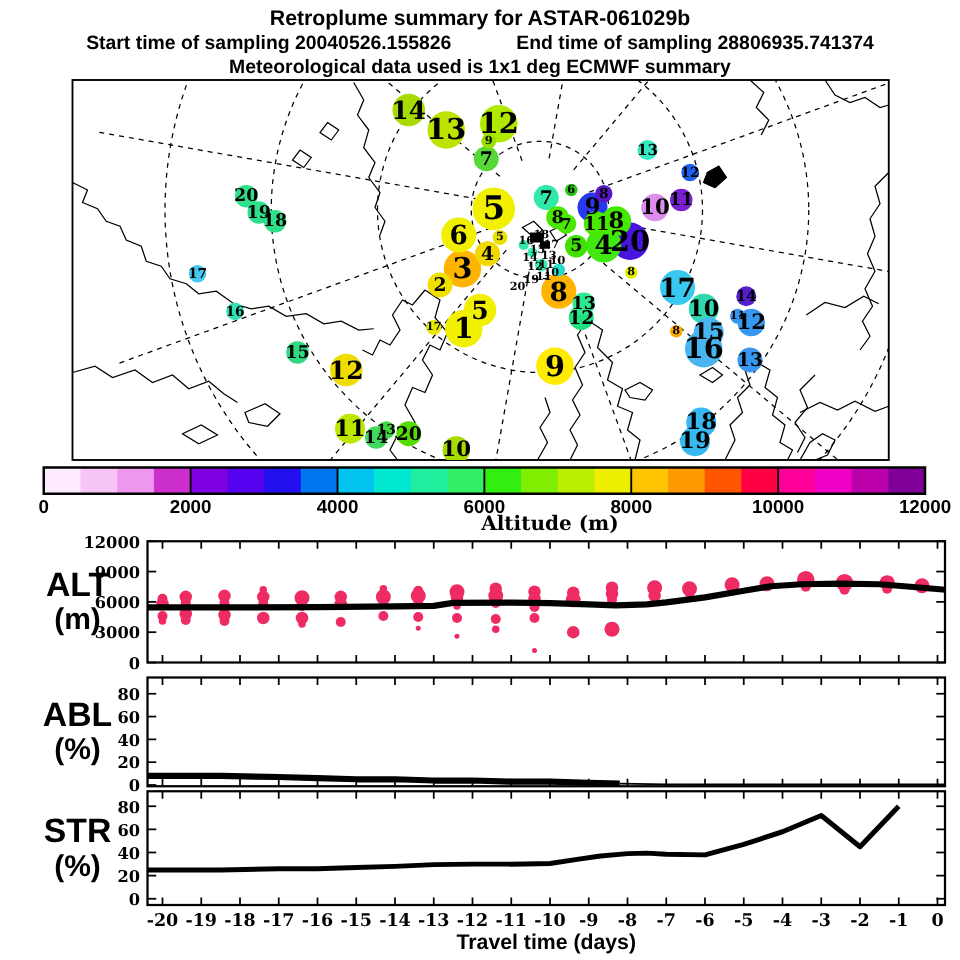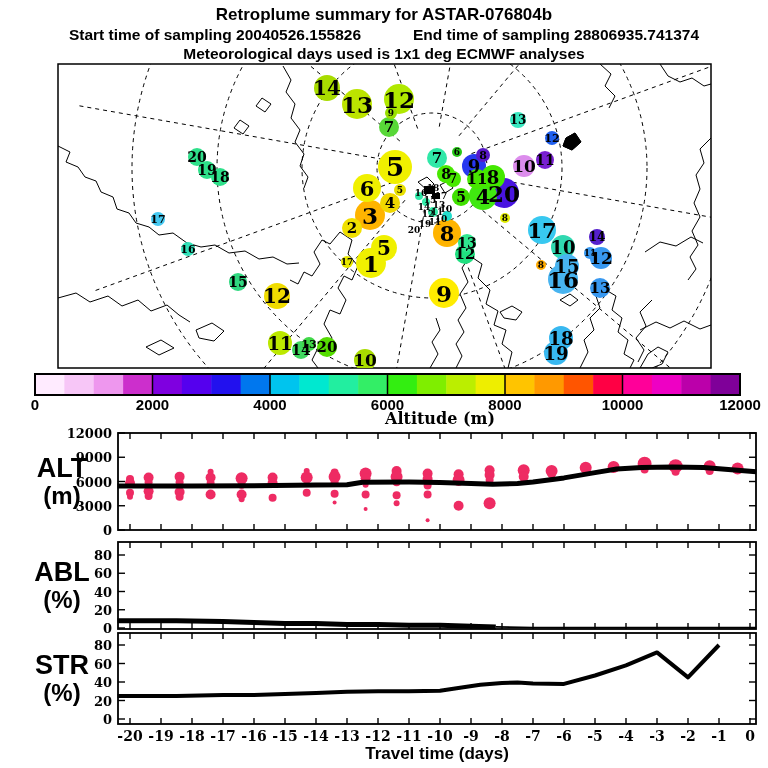--- a/index.html
+++ b/index.html
@@ -529,20 +529,20 @@
         <text x="595" y="741" text-anchor="middle" font-size="14" class="serif">-5</text>
         <text x="626" y="741" text-anchor="middle" font-size="14" class="serif">-4</text>
         <text x="657" y="741" text-anchor="middle" font-size="14" class="serif">-3</text>
         <text x="688" y="741" text-anchor="middle" font-size="14" class="serif">-2</text>
         <text x="719" y="741" text-anchor="middle" font-size="14" class="serif">-1</text>
         <text x="750" y="741" text-anchor="middle" font-size="14" class="serif">0</text>
         <text x="437" y="759" text-anchor="middle" font-size="17" class="sans">Travel time (days)</text>
       </g>
     </svg>
   <div class="titles">
-    <div class="t1">Retroplume summary for ASTAR-076804b</div>
+    <div class="t1">Retroplume summary for ASTAR-061029b</div>
     <div class="t2">
       <span>Start time of sampling 20040526.155826</span>
       <span>End time of sampling 28806935.741374</span>
     </div>
-    <div class="t3">Meteorological days used is 1x1 deg ECMWF analyses</div>
+    <div class="t3">Meteorological data used is 1x1 deg ECMWF summary</div>
   </div>
 </div>
 
 </body></html>

